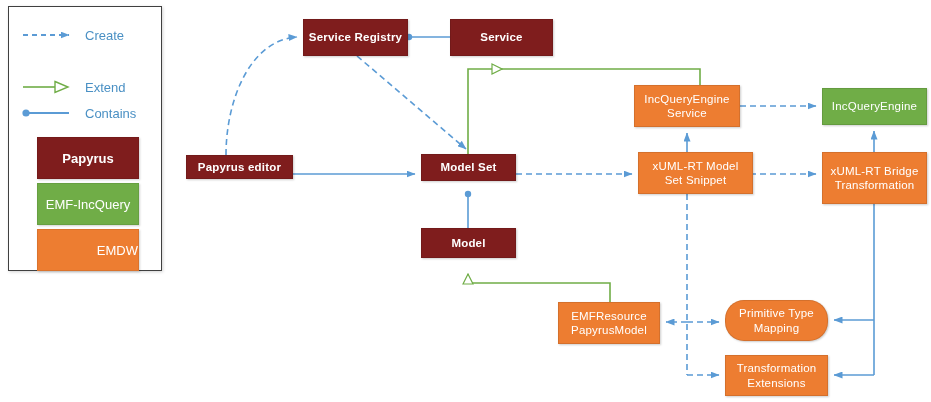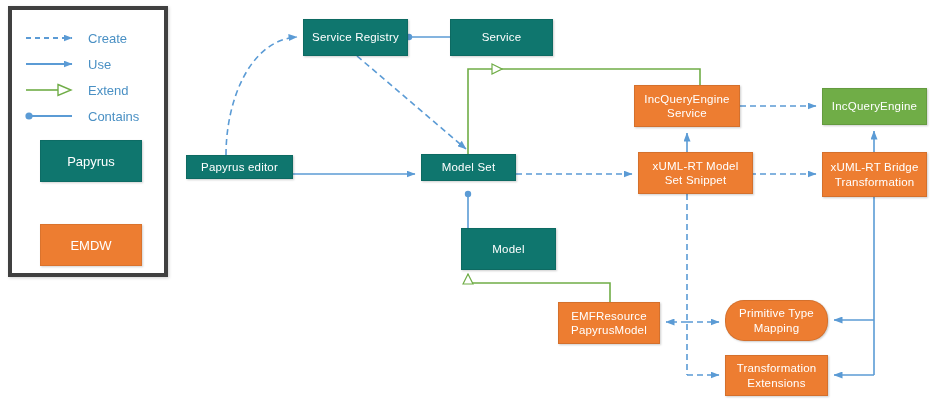--- a/index.html
+++ b/index.html
@@ -34,33 +34,33 @@
     text-align: center;
     color: #ffffff;
     font-size: 11.5px;
     line-height: 1.25;
     letter-spacing: 0.2px;
     border: 1px solid rgba(0,0,0,0.10);
     box-shadow: 1px 1px 2px rgba(0,0,0,0.20);
     z-index: 3;
   }
   .node span { display: block; padding: 0 3px; }
-  .papyrus { background: #0f766e; }
+  .papyrus { background: #7f1d1d; font-weight: bold; }
   .emfincquery { background: #70AD47; }
   .emdw { background: #ED7D31; }
 
   
   #legend {
     position: absolute;
     left: 8px;
     top: 6px;
     width: 152px;
     height: 263px;
     background: #ffffff;
-    border: 4px solid #404040;
+    border: 1px solid #404040;
     box-shadow: 1px 1px 3px rgba(0,0,0,0.18);
     z-index: 5;
   }
   .legend-row {
     position: absolute;
     left: 12px;
     height: 20px;
     display: flex;
     align-items: center;
   }
@@ -158,33 +158,20 @@
               <marker id="lgA1" markerWidth="9" markerHeight="7" refX="8.5" refY="3.5" orient="auto" markerUnits="userSpaceOnUse">
                 <path d="M0,0 L9,3.5 L0,7 z" fill="#5B9BD5"></path>
               </marker>
             </defs>
           <path d="M2,8 L48,8" stroke="#5B9BD5" stroke-width="1.8" stroke-dasharray="5,4" fill="none" marker-end="url(#lgA1)"></path>
         </svg>
       </span>
       <span class="legend-label">Create</span>
     </div>
 
-    <div class="legend-row" style="top:44px;">
-      <span class="legend-glyph">
-        <svg width="56" height="16" viewBox="0 0 56 16" xmlns="http://www.w3.org/2000/svg">
-          <defs>
-              <marker id="lgA2" markerWidth="9" markerHeight="7" refX="8.5" refY="3.5" orient="auto" markerUnits="userSpaceOnUse">
-                <path d="M0,0 L9,3.5 L0,7 z" fill="#5B9BD5"></path>
-              </marker>
-            </defs>
-          <path d="M2,8 L48,8" stroke="#5B9BD5" stroke-width="1.8" fill="none" marker-end="url(#lgA2)"></path>
-        </svg>
-      </span>
-      <span class="legend-label">Use</span>
-    </div>
 
     <div class="legend-row" style="top:70px;">
       <span class="legend-glyph">
         <svg width="56" height="16" viewBox="0 0 56 16" xmlns="http://www.w3.org/2000/svg">
           <path d="M2,8 L34,8" stroke="#70AD47" stroke-width="1.6" fill="none"></path>
           <path d="M34,2.5 L47,8 L34,13.5 z" fill="#ffffff" stroke="#70AD47" stroke-width="1.4"></path>
         </svg>
       </span>
       <span class="legend-label">Extend</span>
     </div>
@@ -195,21 +182,24 @@
           <circle cx="5" cy="8" r="3.6" fill="#5B9BD5"></circle>
           <path d="M6,8 L48,8" stroke="#5B9BD5" stroke-width="1.8" fill="none"></path>
         </svg>
       </span>
       <span class="legend-label">Contains</span>
     </div>
 
     <div class="legend-swatch papyrus" style="top:130px;">
       <span>Papyrus</span>
     </div>
-    <div class="legend-swatch emdw" style="top:214px;">
+    <div class="legend-swatch emfincquery" style="top:176px;">
+      <span>EMF-IncQuery</span>
+    </div>
+    <div class="legend-swatch emdw" style="top:222px;justify-content:flex-end;">
       <span>EMDW</span>
     </div>
   </div>
 
   <div id="nodes">
       <div class="node papyrus" style="left: 303px; top: 19px; width: 105px; height: 37px;">
         <span>Service Registry</span>
       </div>
       <div class="node papyrus" style="left: 450px; top: 19px; width: 103px; height: 37px;">
         <span>Service</span>
@@ -222,24 +212,24 @@
       </div>
       <div class="node papyrus" style="left: 186px; top: 155px; width: 107px; height: 24px;">
         <span>Papyrus editor</span>
       </div>
       <div class="node papyrus" style="left: 421px; top: 154px; width: 95px; height: 27px;">
         <span>Model Set</span>
       </div>
       <div class="node emdw" style="left: 638px; top: 152px; width: 115px; height: 42px;">
         <span>xUML-RT Model<br>Set Snippet</span>
       </div>
-      <div class="node emdw" style="left: 822px; top: 152px; width: 105px; height: 45px;">
+      <div class="node emdw" style="left: 822px; top: 152px; width: 105px; height: 52px;">
         <span>xUML-RT Bridge<br>Transformation</span>
       </div>
-      <div class="node papyrus" style="left: 421px; top: 228px; width: 95px; height: 42px; margin-left: 40px;">
+      <div class="node papyrus" style="left: 421px; top: 228px; width: 95px; height: 30px;">
         <span>Model</span>
       </div>
       <div class="node emdw" style="left: 558px; top: 302px; width: 102px; height: 42px;">
         <span>EMFResource<br>PapyrusModel</span>
       </div>
       <div class="node emdw" style="left: 725px; top: 300px; width: 103px; height: 41px; border-radius: 19px;">
         <span>Primitive Type<br>Mapping</span>
       </div>
       <div class="node emdw" style="left: 725px; top: 355px; width: 103px; height: 41px;">
         <span>Transformation<br>Extensions</span>

